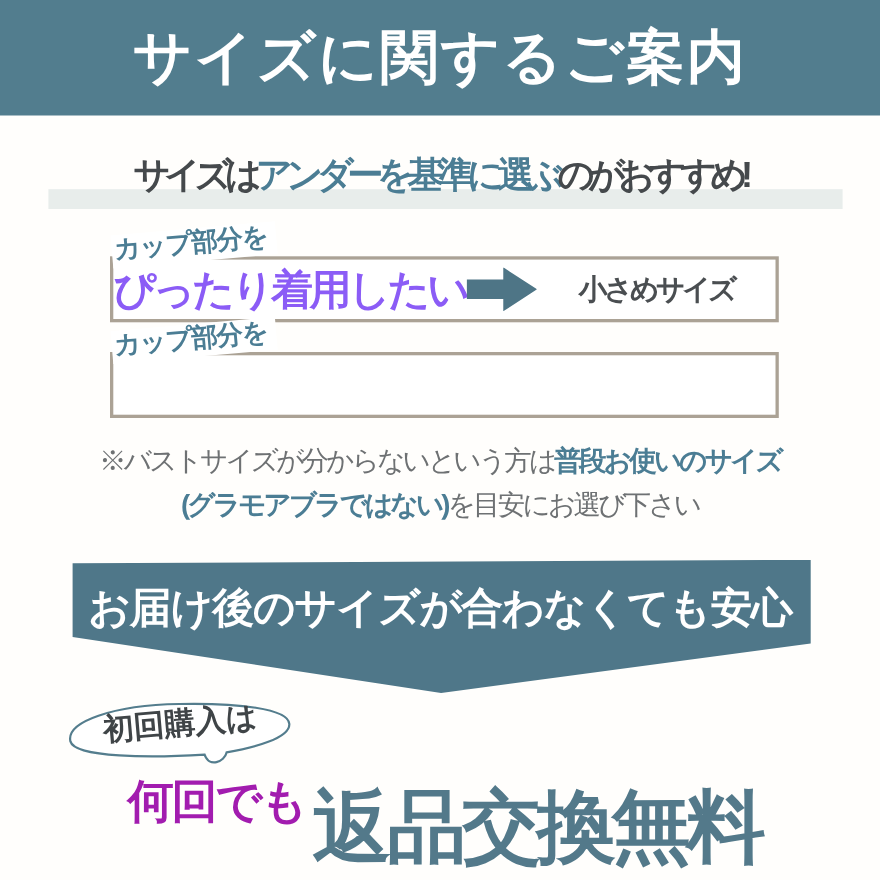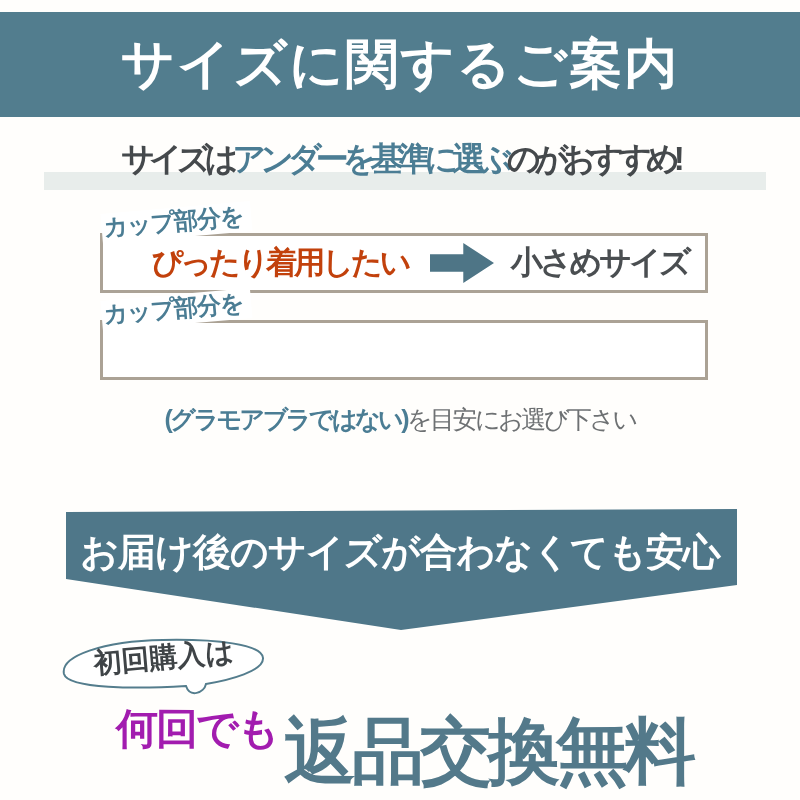--- a/index.html
+++ b/index.html
@@ -4,21 +4,21 @@
 <style>
   html,body { margin:0; padding:0; background:#ffffff; }
   .stage {
     position:relative; width:800px; height:800px; background:#fffefc;
     overflow:hidden; font-family:"Liberation Sans", sans-serif;
   }
 
   
   .top-banner {
     position:absolute; top:0; left:0; width:800px; height:105px;
-    background:#527d8e; display:flex; align-items:center; justify-content:center;margin-top:12px;
+    background:#527d8e; display:flex; align-items:center; justify-content:center;
   }
   .top-banner .title {
     margin:0; color:#ffffff; font-family:"Liberation Serif", serif;
     font-weight:600; font-size:53px; letter-spacing:2px; white-space:nowrap;
   }
 
   
   .headline-highlight {
     position:absolute; top:172px; left:44px; width:722px; height:18px;
     background:#e8edeb;
@@ -39,29 +39,29 @@
   .rule-box.second { top:320px; }
   .rule-label {
     position:absolute; top:-22px; left:0px;
     font-size:24px; font-weight:bold; color:#4b7d94;
     background:#ffffff; padding:0 8px 2px 2px;
     transform:rotate(-5deg); transform-origin:left bottom;
     letter-spacing:-1px; white-space:nowrap; line-height:1.15;
   }
   .rule-row { display:flex; align-items:center; height:100%; }
   .condition {
-    flex:0 0 300px; text-align:center; font-size:31px; font-weight:bold;
-    color:#c2410c; letter-spacing:-3px; white-space:nowrap;margin-left:27px;
+    flex:0 0 300px; text-align:center; font-size:38px; font-weight:bold;
+    color:#8b5cf6; letter-spacing:-3px; white-space:nowrap;
   }
   .block-arrow {
     flex:0 0 64px; height:40px; background:#4e7586;
     clip-path:polygon(0 28%, 52% 28%, 52% 0, 100% 50%, 52% 100%, 52% 72%, 0 72%);
   }
   .result {
-    flex:1; text-align:center; font-size:32px; font-weight:bold;
+    flex:1; text-align:center; font-size:26px; font-weight:bold;
     color:#4a4e51; letter-spacing:-3px; white-space:nowrap;
   }
 
   
   .note {
     position:absolute; top:399px; left:0; width:800px; text-align:center;
     font-size:25px; line-height:40px; letter-spacing:-2.5px; color:#6e7173;
   }
   .note .bold { font-weight:bold; color:#4b7d94; }
 
@@ -114,20 +114,21 @@
       <span class="block-arrow"></span>
       <span class="result">小さめサイズ</span>
     </div>
   </div>
 
   <div class="rule-box second">
     <span class="rule-label">カップ部分を</span>
   </div>
 
   <div class="note">
+    <div><span>※バストサイズが分からないという方は</span><span class="bold">普段お使いのサイズ</span></div>
     <div><span class="bold">(グラモアブラではない)</span><span>を目安にお選び下さい</span></div>
   </div>
 
   <div class="assurance">
     <svg viewBox="0 0 800 130">
       <polygon points="66,6 737,3 737,79 401,124 66,73" fill="#4f7789"></polygon>
     </svg>
     <div class="assurance-text">お届け後のサイズが合わなくても安心</div>
   </div>
 

